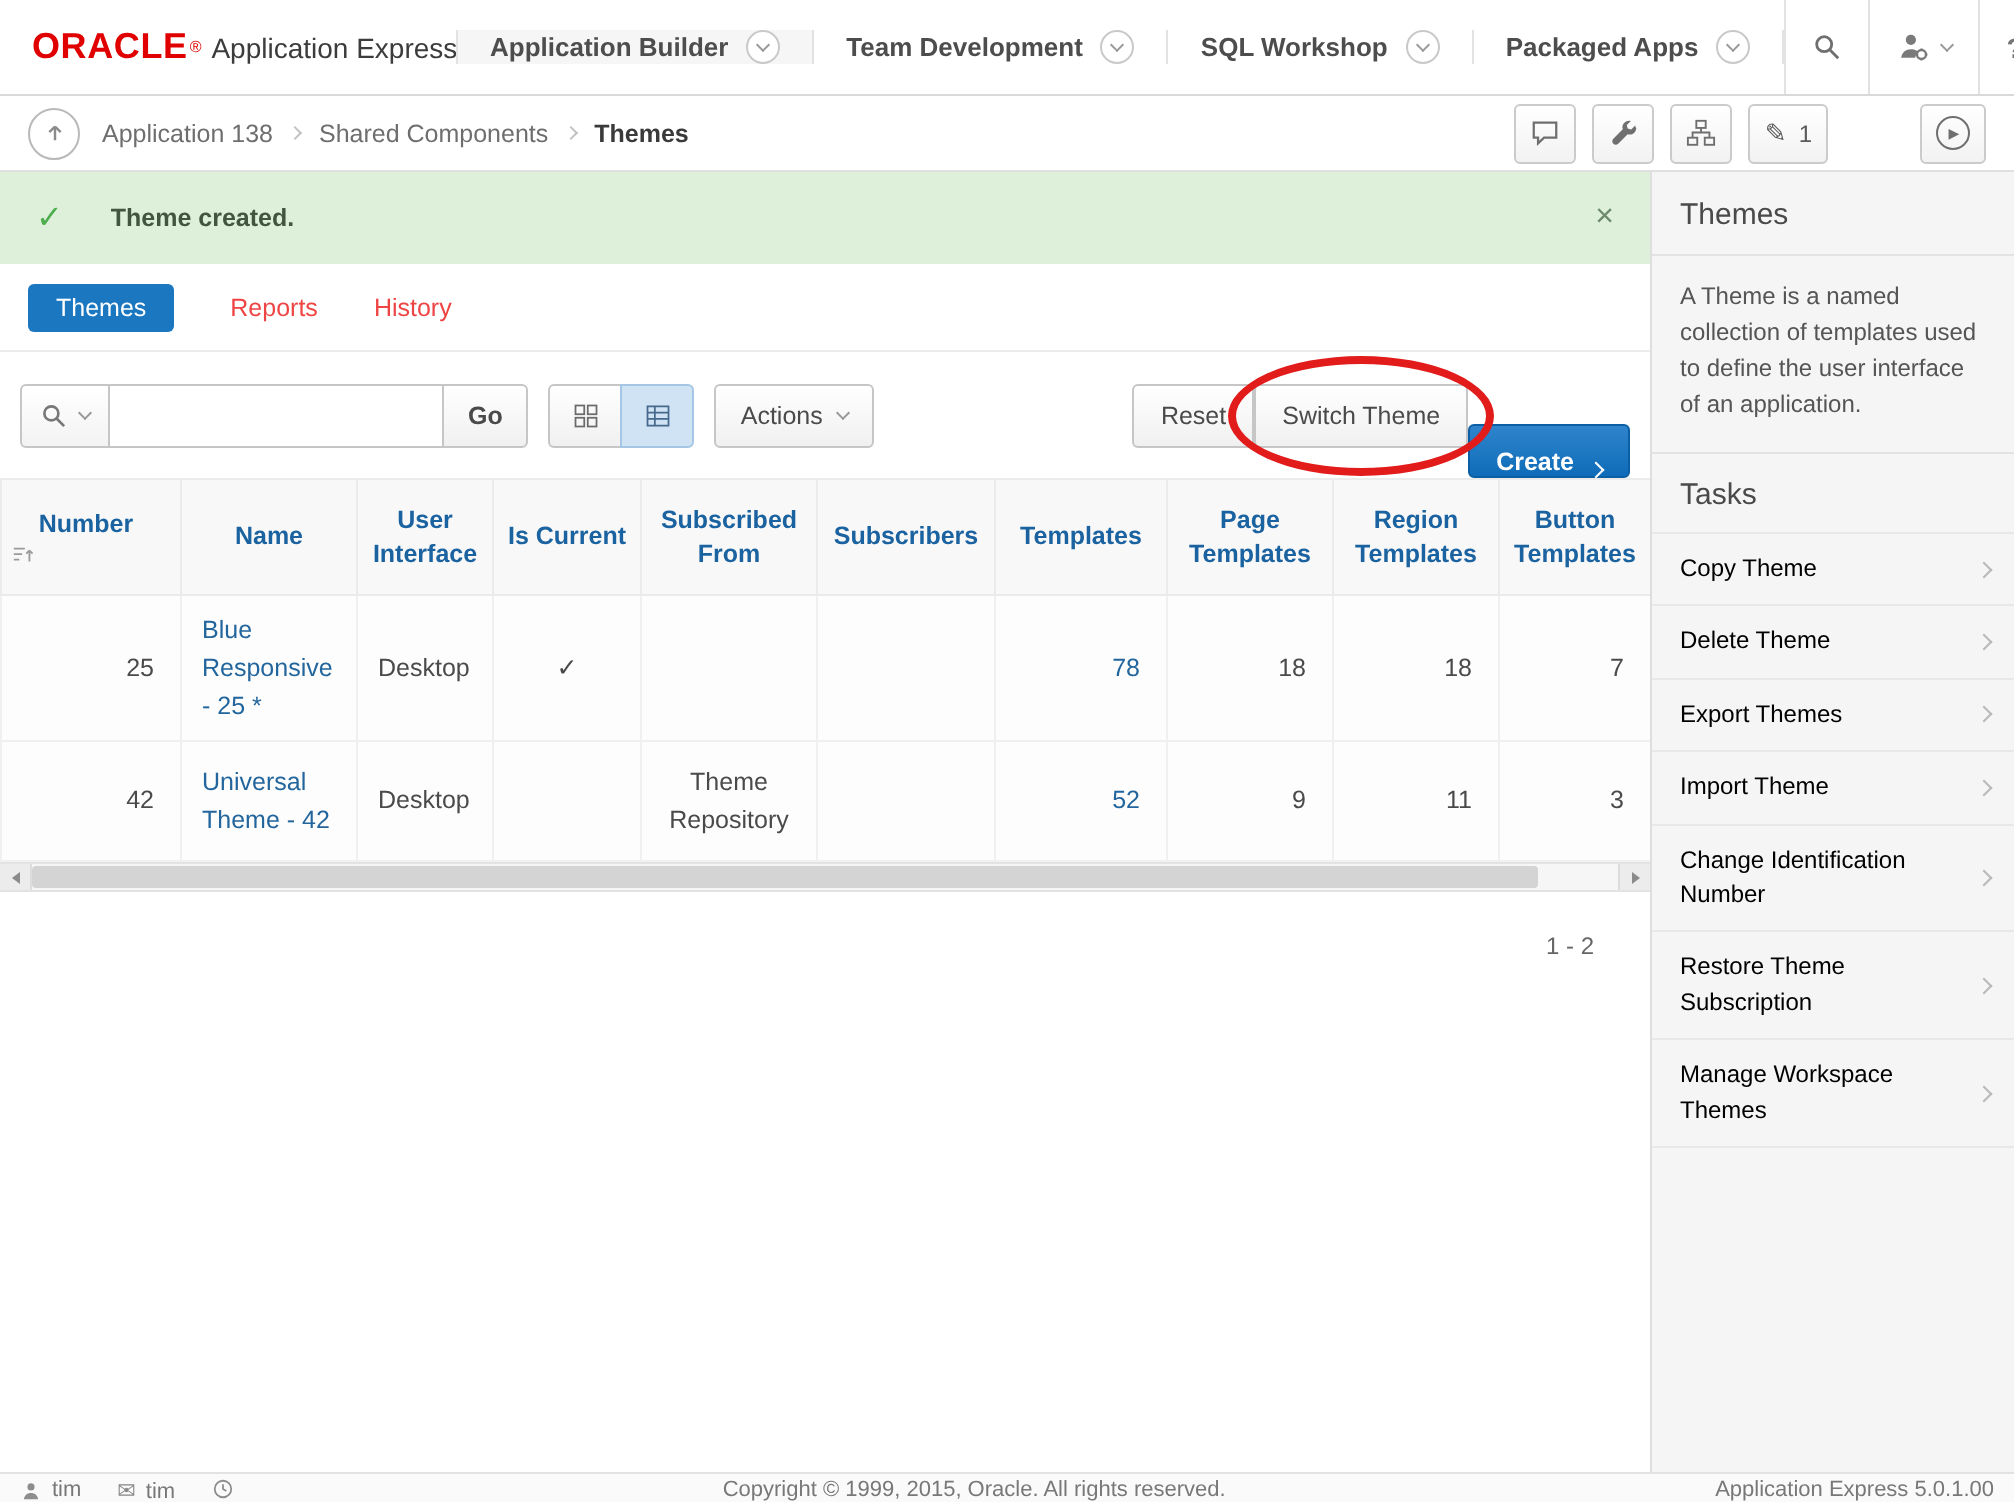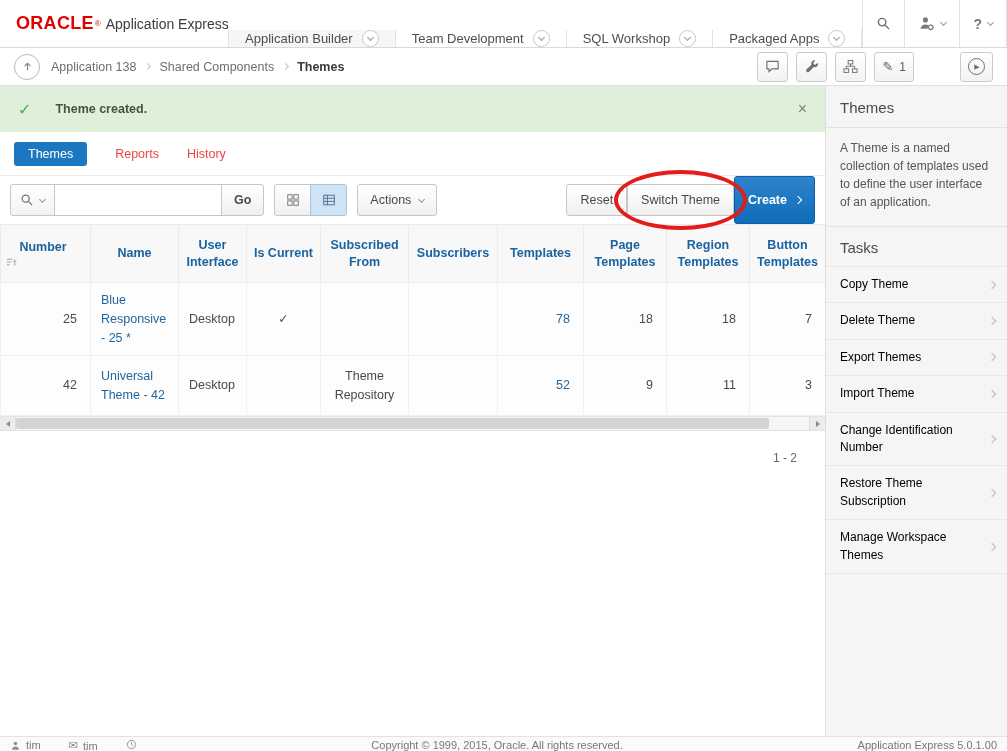--- a/index.html
+++ b/index.html
@@ -9,21 +9,21 @@
     font-size:13px; color:#404040; background:#fff;
   }
   .app { position:relative; width:1007px; height:751px; display:flex; flex-direction:column; }
 
   
   .topbar { flex:0 0 48px; display:flex; align-items:stretch; border-bottom:1px solid #d9d9d9; background:#fff; }
   .logo { display:flex; align-items:center; padding:0 16px; min-width:228px; }
   .brand { font-size:18px; font-weight:bold; color:#e00000; letter-spacing:.3px; }
   .reg { font-size:8px; color:#e00000; vertical-align:super; margin:0 5px 0 1px; }
   .product { font-size:14px; color:#3c3c3c; white-space:nowrap; }
-  .nav-tabs { display:flex; align-items:flex-end; }
+  .nav-tabs { display:flex; align-items:center;font-weight:bold; }
   .nav-tab { display:flex; align-items:center; gap:9px; padding:0 16px; font-size:13px; color:#4d4d4d;
              border-left:1px solid #e2e2e2; background:#fff; cursor:pointer; white-space:nowrap; }
   .nav-tab:last-child { border-right:1px solid #e2e2e2; }
   .nav-tab.active { background:#f6f6f6; }
   .circle-chev { width:17px; height:17px; border:1px solid #c9c9c9; border-radius:50%;
                  display:flex; align-items:center; justify-content:center; flex:0 0 auto; background:#fff; }
   .chev { width:6px; height:6px; border-right:1.4px solid #9a9a9a; border-bottom:1.4px solid #9a9a9a;
           transform:rotate(45deg); margin-top:-3px; }
   .chev.sm { width:5px; height:5px; margin-top:-2px; }
   .top-actions { margin-left:auto; display:flex; align-items:stretch; }
@@ -82,23 +82,23 @@
   .actions-btn { height:32px; margin-left:10px; padding:0 12px; border:1px solid #c6c6c6; border-radius:3px;
                  background:linear-gradient(#fff,#f0f0f0); display:flex; align-items:center; gap:8px;
                  font-size:12.5px; color:#4a4a4a; cursor:pointer; }
   .ir-right { margin-left:auto; display:flex; align-items:center; gap:0; }
   .btn { height:32px; padding:0 13px; border:1px solid #c6c6c6; border-radius:3px;
          background:linear-gradient(#fff,#f0f0f0); font-size:12.5px; color:#4a4a4a;
          display:flex; align-items:center; cursor:pointer; white-space:nowrap; }
   .switch-wrap { position:relative; }
   .annotation { position:absolute; left:-13px; right:-13px; top:-14px; bottom:-14px;
                 border:4px solid #e21b1b; border-radius:50%; pointer-events:none; z-index:9; }
-  .create-btn { height:48px; padding:0 13px; background:linear-gradient(#2f84cc,#0f6cb8); border:1px solid #0c5fa4;
-                border-radius:3px; color:#fff; font-size:12.5px; font-weight:bold; display:flex; align-items:center;
-                gap:8px; cursor:pointer; }
+  .create-btn { height:27px; padding:0 13px; background:linear-gradient(#2f84cc,#0f6cb8); border:1px solid #0c5fa4;
+                border-radius:3px; color:#fff; font-size:12.5px; font-weight:bold; display:flex; align-items:flex-end;
+                gap:8px; cursor:pointer;margin-top:36px; }
   .create-chev { width:6px; height:6px; border-right:1.7px solid #fff; border-top:1.7px solid #fff; transform:rotate(45deg); }
 
   
   .report { width:825px; border-collapse:collapse; table-layout:fixed; }
   .report th { background:#f8f8f8; border:1px solid #ebebeb; color:#1b63a0; font-size:12.5px; font-weight:bold;
                text-align:center; padding:6px 5px; height:58px; vertical-align:middle; line-height:1.35; }
   .report td { border:1px solid #f0f0f0; font-size:12.5px; color:#4a4a4a; padding:8px 10px;
                vertical-align:middle; background:#fdfdfd; height:60px; line-height:1.5; }
   td.num { text-align:right; padding-right:13px; }
   td.ctr { text-align:center; }
@@ -123,21 +123,21 @@
   .side-text { padding:11px 14px 15px; font-size:12px; line-height:1.5; color:#555; border-top:1px solid #e3e3e3; }
   .tasks-title { padding:12px 14px 10px; font-size:15px; color:#4a4a4a; border-top:1px solid #e3e3e3; }
   .task { display:flex; align-items:center; justify-content:space-between; padding:9px 12px 9px 14px;
           border-top:1px solid #e8e8e8; font-size:12px; color:#000000; line-height:1.45; cursor:pointer; }
   .task:last-child { border-bottom:1px solid #e8e8e8; }
   .task-chev { width:6px; height:6px; border-right:1.4px solid #b9b9b9; border-top:1.4px solid #b9b9b9;
                transform:rotate(45deg); flex:0 0 auto; margin-left:8px; }
 
   
   .footer { flex:0 0 15px; background:#fafafa; border-top:1px solid #e2e2e2; display:flex; align-items:flex-start;
-            gap:28px; padding:2px 10px 0; font-size:11px; color:#787878; overflow:hidden; }
+            gap:18px; padding:2px 10px 0; font-size:11px; color:#787878; overflow:hidden; }
   .f-item { display:flex; align-items:center; gap:5px; white-space:nowrap; }
   .f-center { flex:1; text-align:center; white-space:nowrap; }
   .f-right { white-space:nowrap; }
   .env-glyph { font-size:11px; color:#888; }
 
   svg { display:block; }
 </style>
 </head>
 <body>
 

